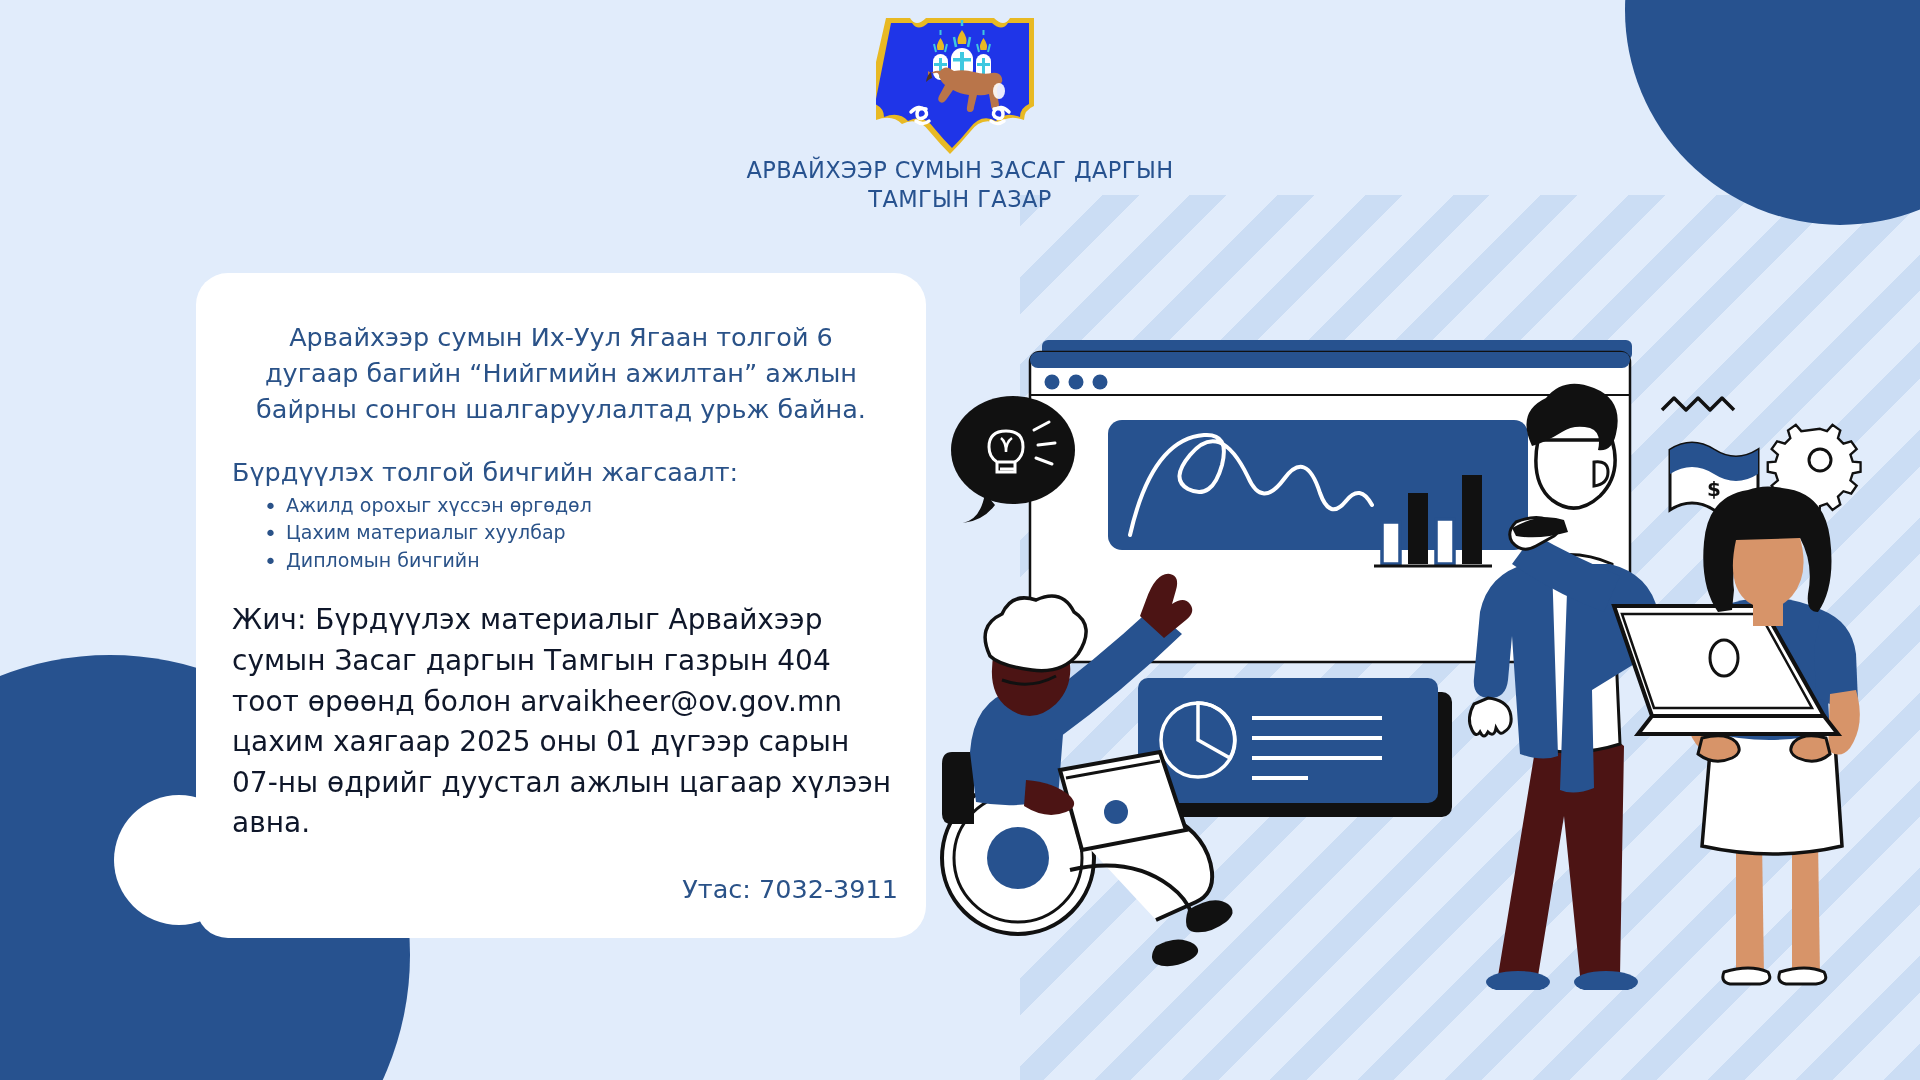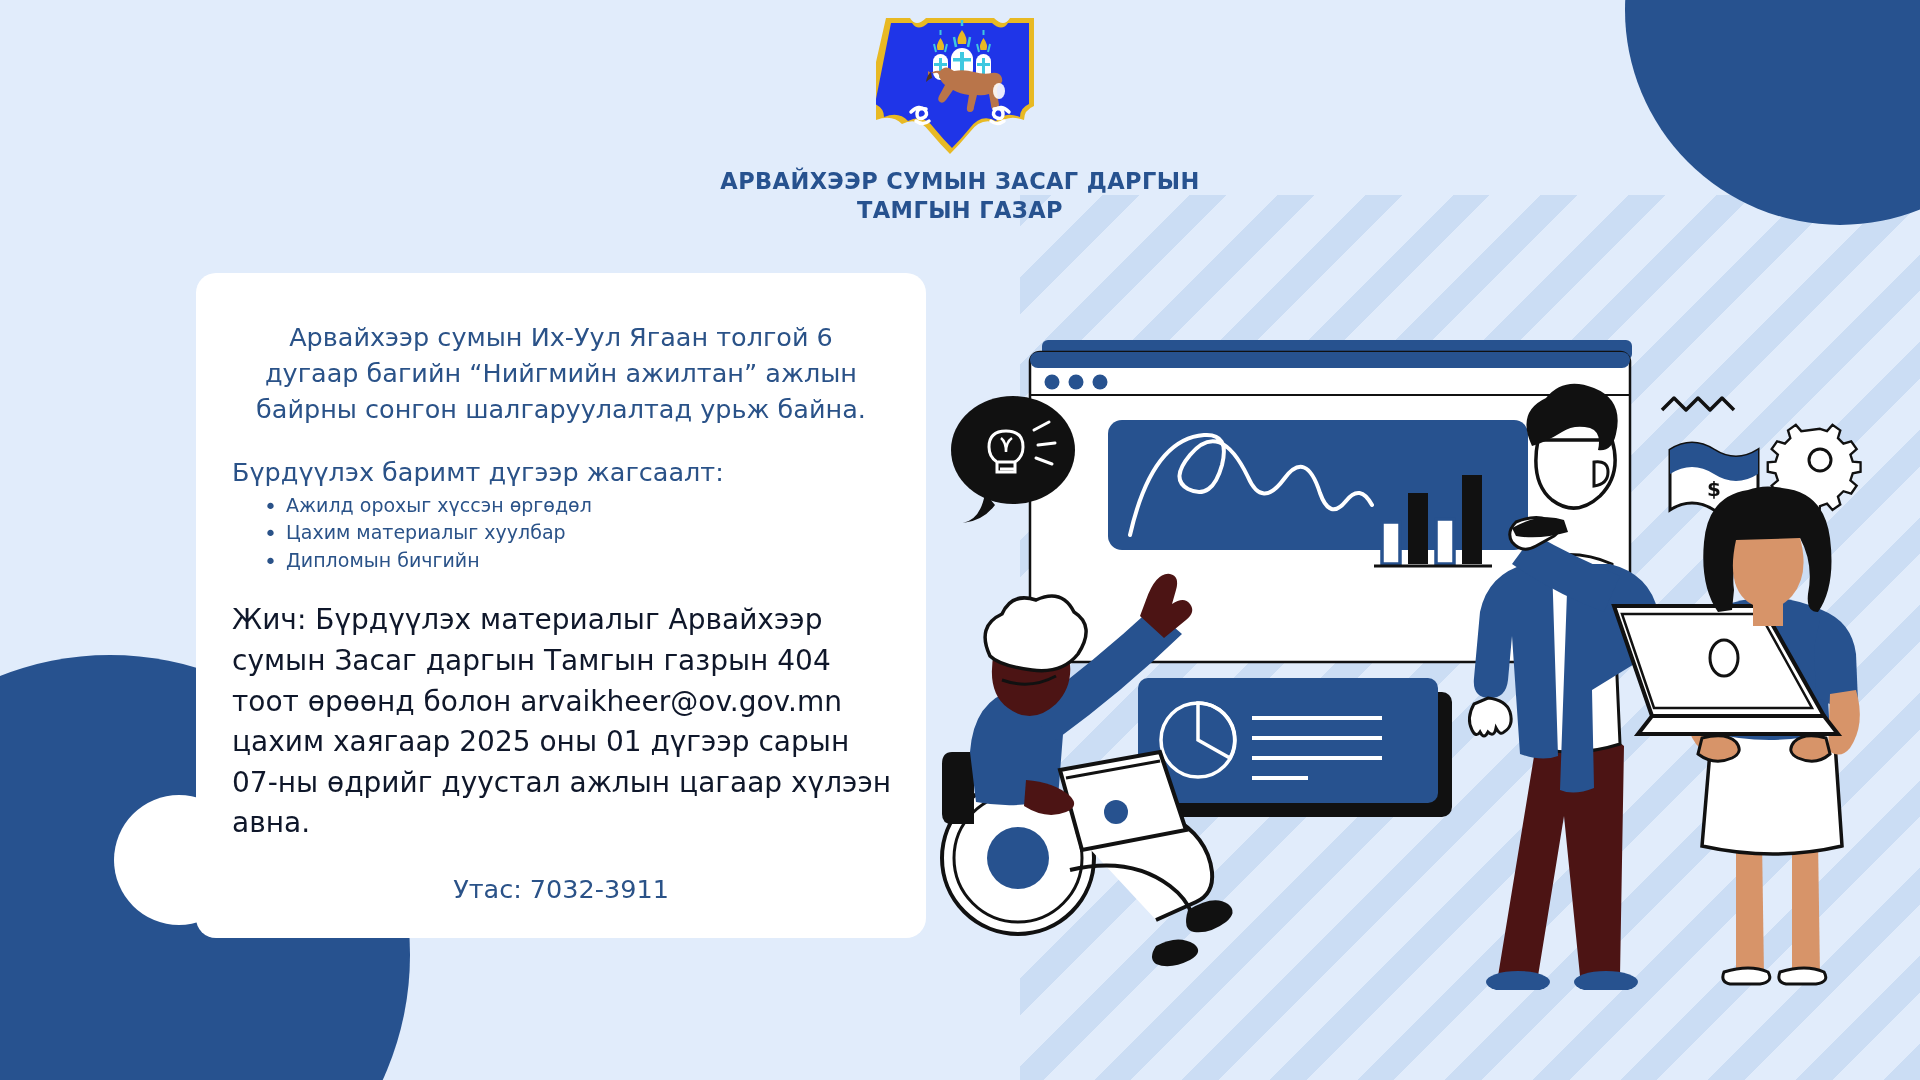--- a/index.html
+++ b/index.html
@@ -49,37 +49,37 @@
   
   #header {
     position:absolute;
     left:0; top:0; width:1920px;
     display:flex; flex-direction:column; align-items:center;
     padding-top:6px;
     z-index:6;
   }
   #emblem { width:168px; height:150px; display:block; }
   #org-title {
-    margin-top:11px;
+    margin-top:0;
     text-align:center;
     color:#27528f;
-    font-weight:bold;
+    font-weight:normal;
     font-size:22.5px;
     line-height:1.30;
     letter-spacing:0.4px;
   }
 
   
   #info-card {
     position:absolute;
     left:196px; top:273px;
     width:730px;
     min-height:604px;
     background:#ffffff;
-    border-radius:20px;
+    border-radius:32px;
     padding:46px 28px 34px 28px;
     z-index:7;
     color:#2a5288;
   }
   .card-intro {
     text-align:center;
     font-size:25.5px;
     line-height:1.42;
     padding:0 22px;
     color:#2a5288;
@@ -105,21 +105,21 @@
     left:2px; top:-1px;
     font-size:22px;
   }
   .card-note {
     font-size:28px;
     line-height:1.45;
     padding-left:8px;
     color:#0f172a;
   }
   .card-phone {
-    text-align:center;
+    text-align:right;
     font-size:25.5px;
     margin-top:30px;
     color:#2a5288;
   }
 
   
   #illustration {
     position:absolute;
     left:930px; top:300px;
     width:990px; height:690px;
@@ -178,21 +178,21 @@
 
   <div id="org-title">
     <div>АРВАЙХЭЭР СУМЫН ЗАСАГ ДАРГЫН</div>
     <div>ТАМГЫН ГАЗАР</div>
   </div>
 </div>
 
 <div id="info-card">
   <div class="card-intro">Арвайхээр сумын Их-Уул Ягаан толгой 6 дугаар багийн “Нийгмийн ажилтан” ажлын байрны сонгон шалгаруулалтад урьж байна.</div>
   <div class="card-gap"></div>
-  <div class="list-heading">Бүрдүүлэх баримт дүгээр жагсаалт:</div>
+  <div class="list-heading">Бүрдүүлэх толгой бичгийн жагсаалт:</div>
   <ul class="doc-list">
     <li>Ажилд орохыг хүссэн өргөдөл</li>
     <li>Цахим материалыг хуулбар</li>
     <li>Дипломын бичгийн</li>
   </ul>
   <div class="card-gap"></div>
   <div class="card-note">Жич: Бүрдүүлэх материалыг Арвайхээр сумын Засаг даргын Тамгын газрын 404 тоот өрөөнд болон arvaikheer@ov.gov.mn цахим хаягаар 2025 оны 01 дүгээр сарын 07-ны өдрийг дуустал ажлын цагаар хүлээн авна.</div>
   <div class="card-phone">Утас: 7032-3911</div>
 </div>
 

